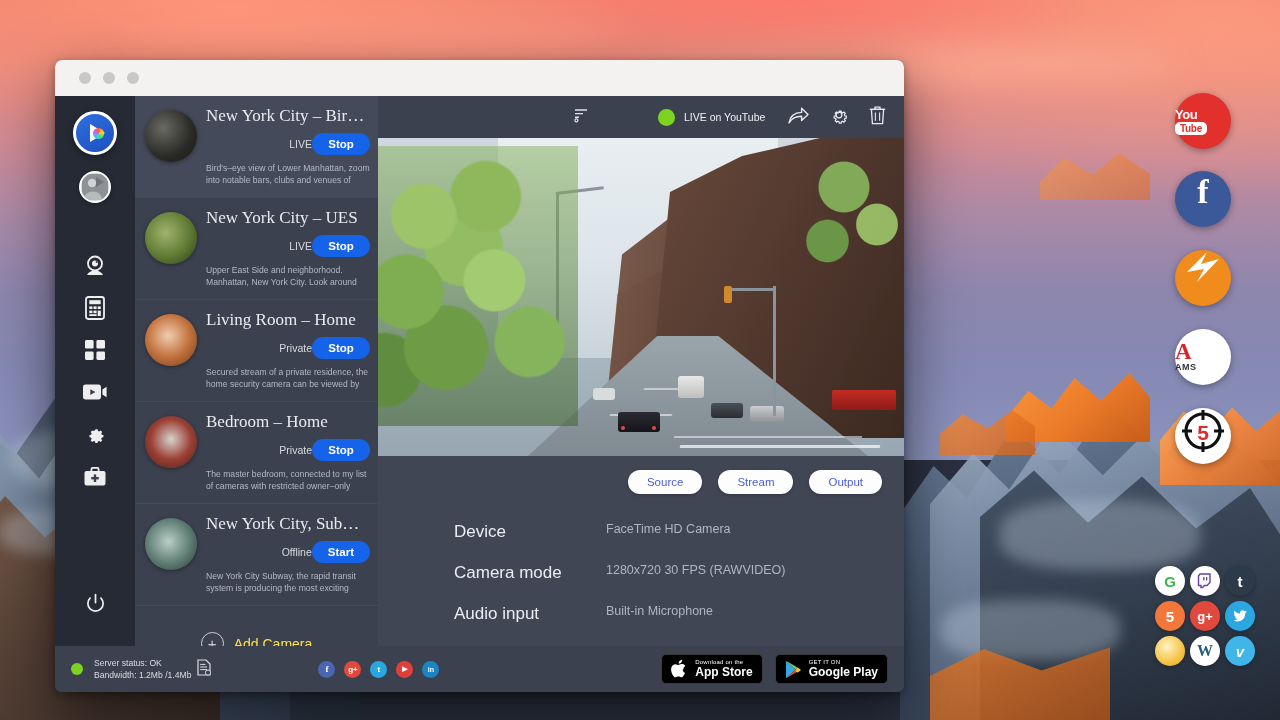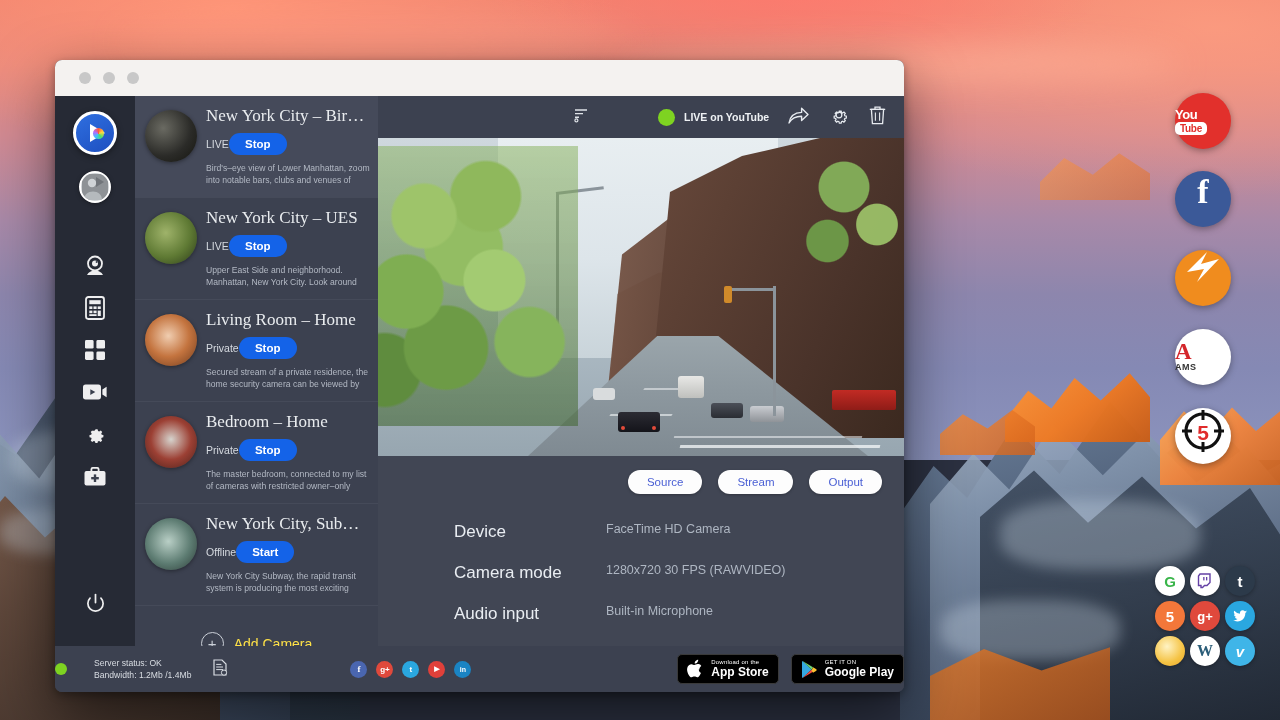--- a/index.html
+++ b/index.html
@@ -177,21 +177,21 @@
   .th0::after{ content:""; }
   .th1 { background:radial-gradient(circle at 40% 40%,#9fb36a 0%,#5f7a34 55%,#2b3a18 100%); }
   .th2 { background:radial-gradient(circle at 45% 42%,#f0cdb0 0%,#c4743f 50%,#6e3a1c 100%); }
   .th3 { background:radial-gradient(circle at 50% 45%,#d6d3cd 0%,#9c4034 52%,#4a201a 100%); }
   .th4 { background:radial-gradient(circle at 45% 45%,#b9cfc6 0%,#5d7c72 55%,#2b3a36 100%); }
   .caminfo { flex:1; min-width:0; }
   .camtitle {
     color:#e9ecef; font-size:17px; margin-bottom:7px;
     white-space:nowrap; overflow:hidden; text-overflow:ellipsis;font-family:Liberation Serif, serif;
   }
-  .camstat { display:flex; align-items:center; justify-content:flex-start; }
+  .camstat { display:flex; align-items:center; justify-content:flex-end; }
   .camstate { color:#d6dae0; font-size:10.5px; }
   .btn {
     background:#1463e8; color:#fff; font-size:11.5px; font-weight:bold;
     border:none; border-radius:13px; padding:5px 16px; cursor:pointer;
     min-width:58px; text-align:center;
   }
   .camdesc {
     color:#b3b9c4; font-size:8.6px; line-height:1.42; margin-top:7px;
     max-height:25px; overflow:hidden;
   }
@@ -206,21 +206,21 @@
   }
   .addcam span.lbl { color:#fde047; font-size:14px; }
 
   
   .maincol { flex:1; display:flex; flex-direction:column; min-width:0; background:#414654; }
   .topbar {
     height:42px; flex:0 0 42px; display:flex; align-items:center;
     padding:0 18px; background:#3c4150; gap:0;
   }
   .topbar .lefticon { margin-left:178px; cursor:pointer; }
-  .livewrap { display:flex; align-items:center; gap:9px; margin-left:68px;font-weight:bold; }
+  .livewrap { display:flex; align-items:center; gap:9px; margin-left:68px; }
   .livedot { width:17px; height:17px; border-radius:50%; background:#7ed321; }
   .livetxt { color:#eef1f4; font-size:10.5px; }
   .topright { margin-left:auto; display:flex; align-items:center; gap:20px; }
   .topright .ti { cursor:pointer; }
 
   .video {
     height:318px; flex:0 0 318px; position:relative; overflow:hidden;
     background:linear-gradient(180deg,#cfd8de 0%,#b9c6cf 40%,#97a6b0 100%);
   }
   .vsky {
@@ -288,21 +288,21 @@
     box-shadow:0 1px 3px rgba(0,0,0,.25);
   }
   .specs { padding:28px 0 0 76px; }
   .specrow { display:flex; margin-bottom:21px; }
   .speclabel { color:#e9edf2; font-size:17px; width:152px; }
   .specval { color:#aeb6c2; font-size:12.5px; }
 
   
   .footer {
     height:46px; flex:0 0 46px; background:#3c4150;
-    display:flex; align-items:center; padding:0 0; gap:16px;
+    display:flex; align-items:center; padding:0 16px; gap:0;
   }
   .statdot { width:12px; height:12px; border-radius:50%; background:#7ed321; margin-right:11px; }
   .stattext { color:#d9dde3; font-size:8.6px; line-height:1.45; }
   .statdoc { margin-left:5px; cursor:pointer; }
   .socials { display:flex; gap:9px; margin-left:106px; }
   .soc {
     width:17px; height:17px; border-radius:50%; display:flex;
     align-items:center; justify-content:center; color:#fff;
     font-size:9px; font-weight:bold; cursor:pointer;
   }

